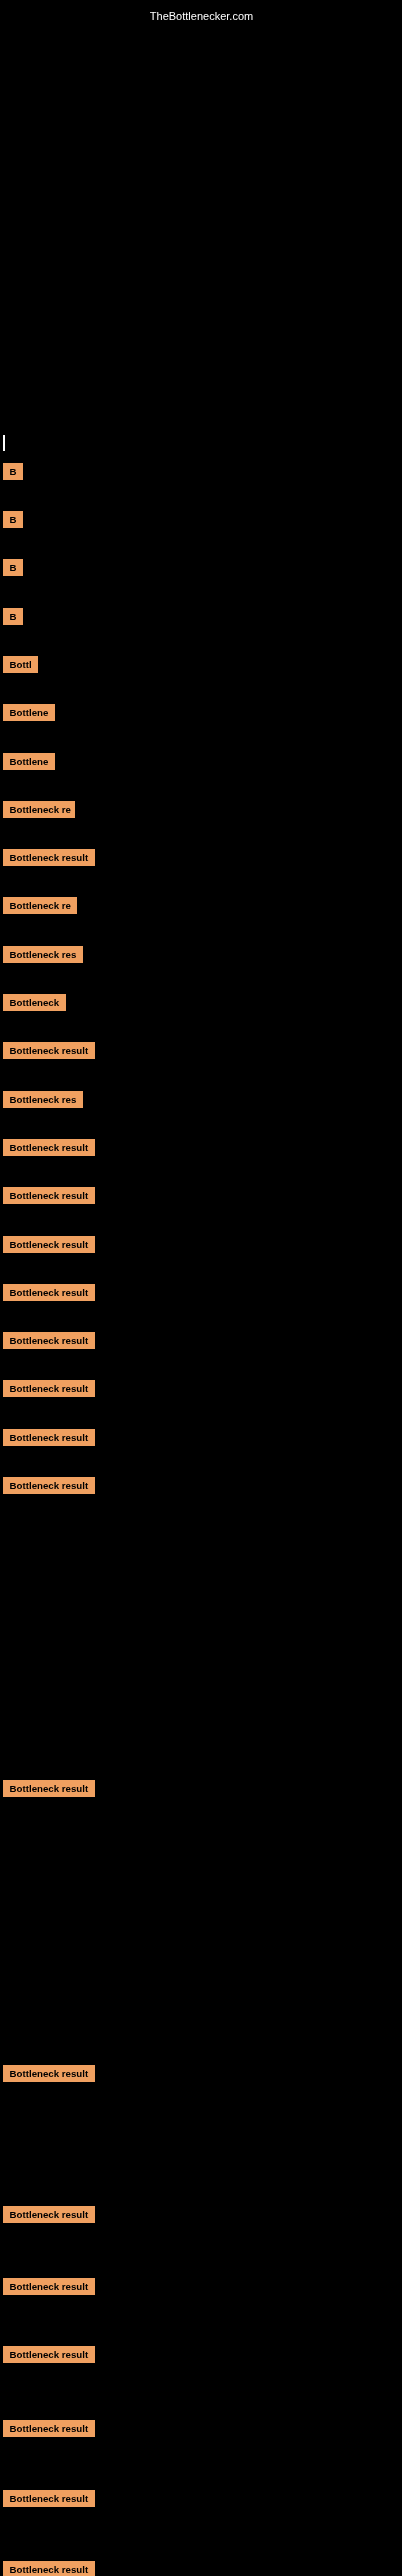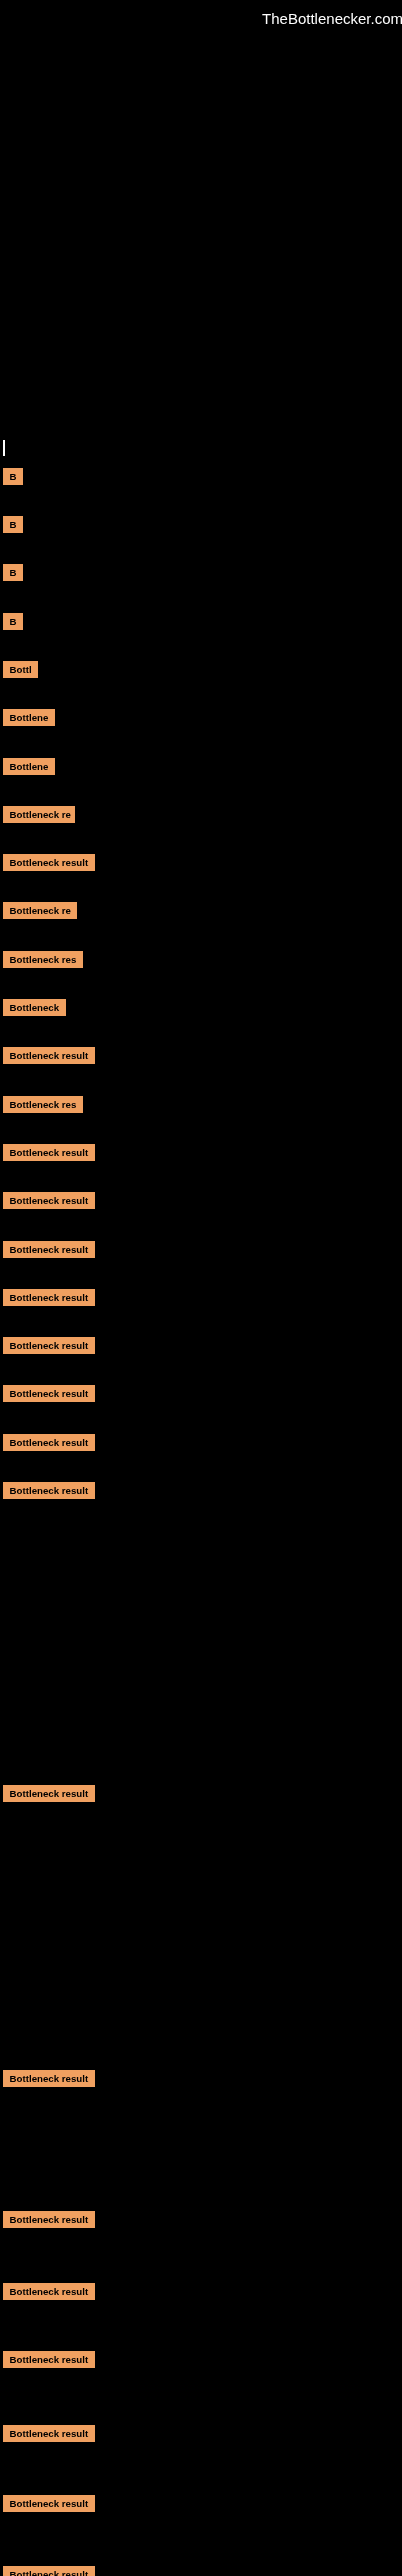--- a/index.html
+++ b/index.html
@@ -11,22 +11,22 @@
     body {
       background-color: #000000;
       width: 403px;
       min-height: 2576px;
       font-family: Arial, sans-serif;
       position: relative;
     }
 
     .site-title {
       color: #ffffff;
-      font-size: 15px;
-      text-align: right;
+      font-size: 11px;
+      text-align: center;
       padding: 9.7px 0 6.4px 0;
       font-weight: normal;
     }
 
     .bottleneck-label {
       display: inline-block;
       background-color: #f0a060;
       color: #000000;
       font-size: 9.7px;
       font-weight: bold;

